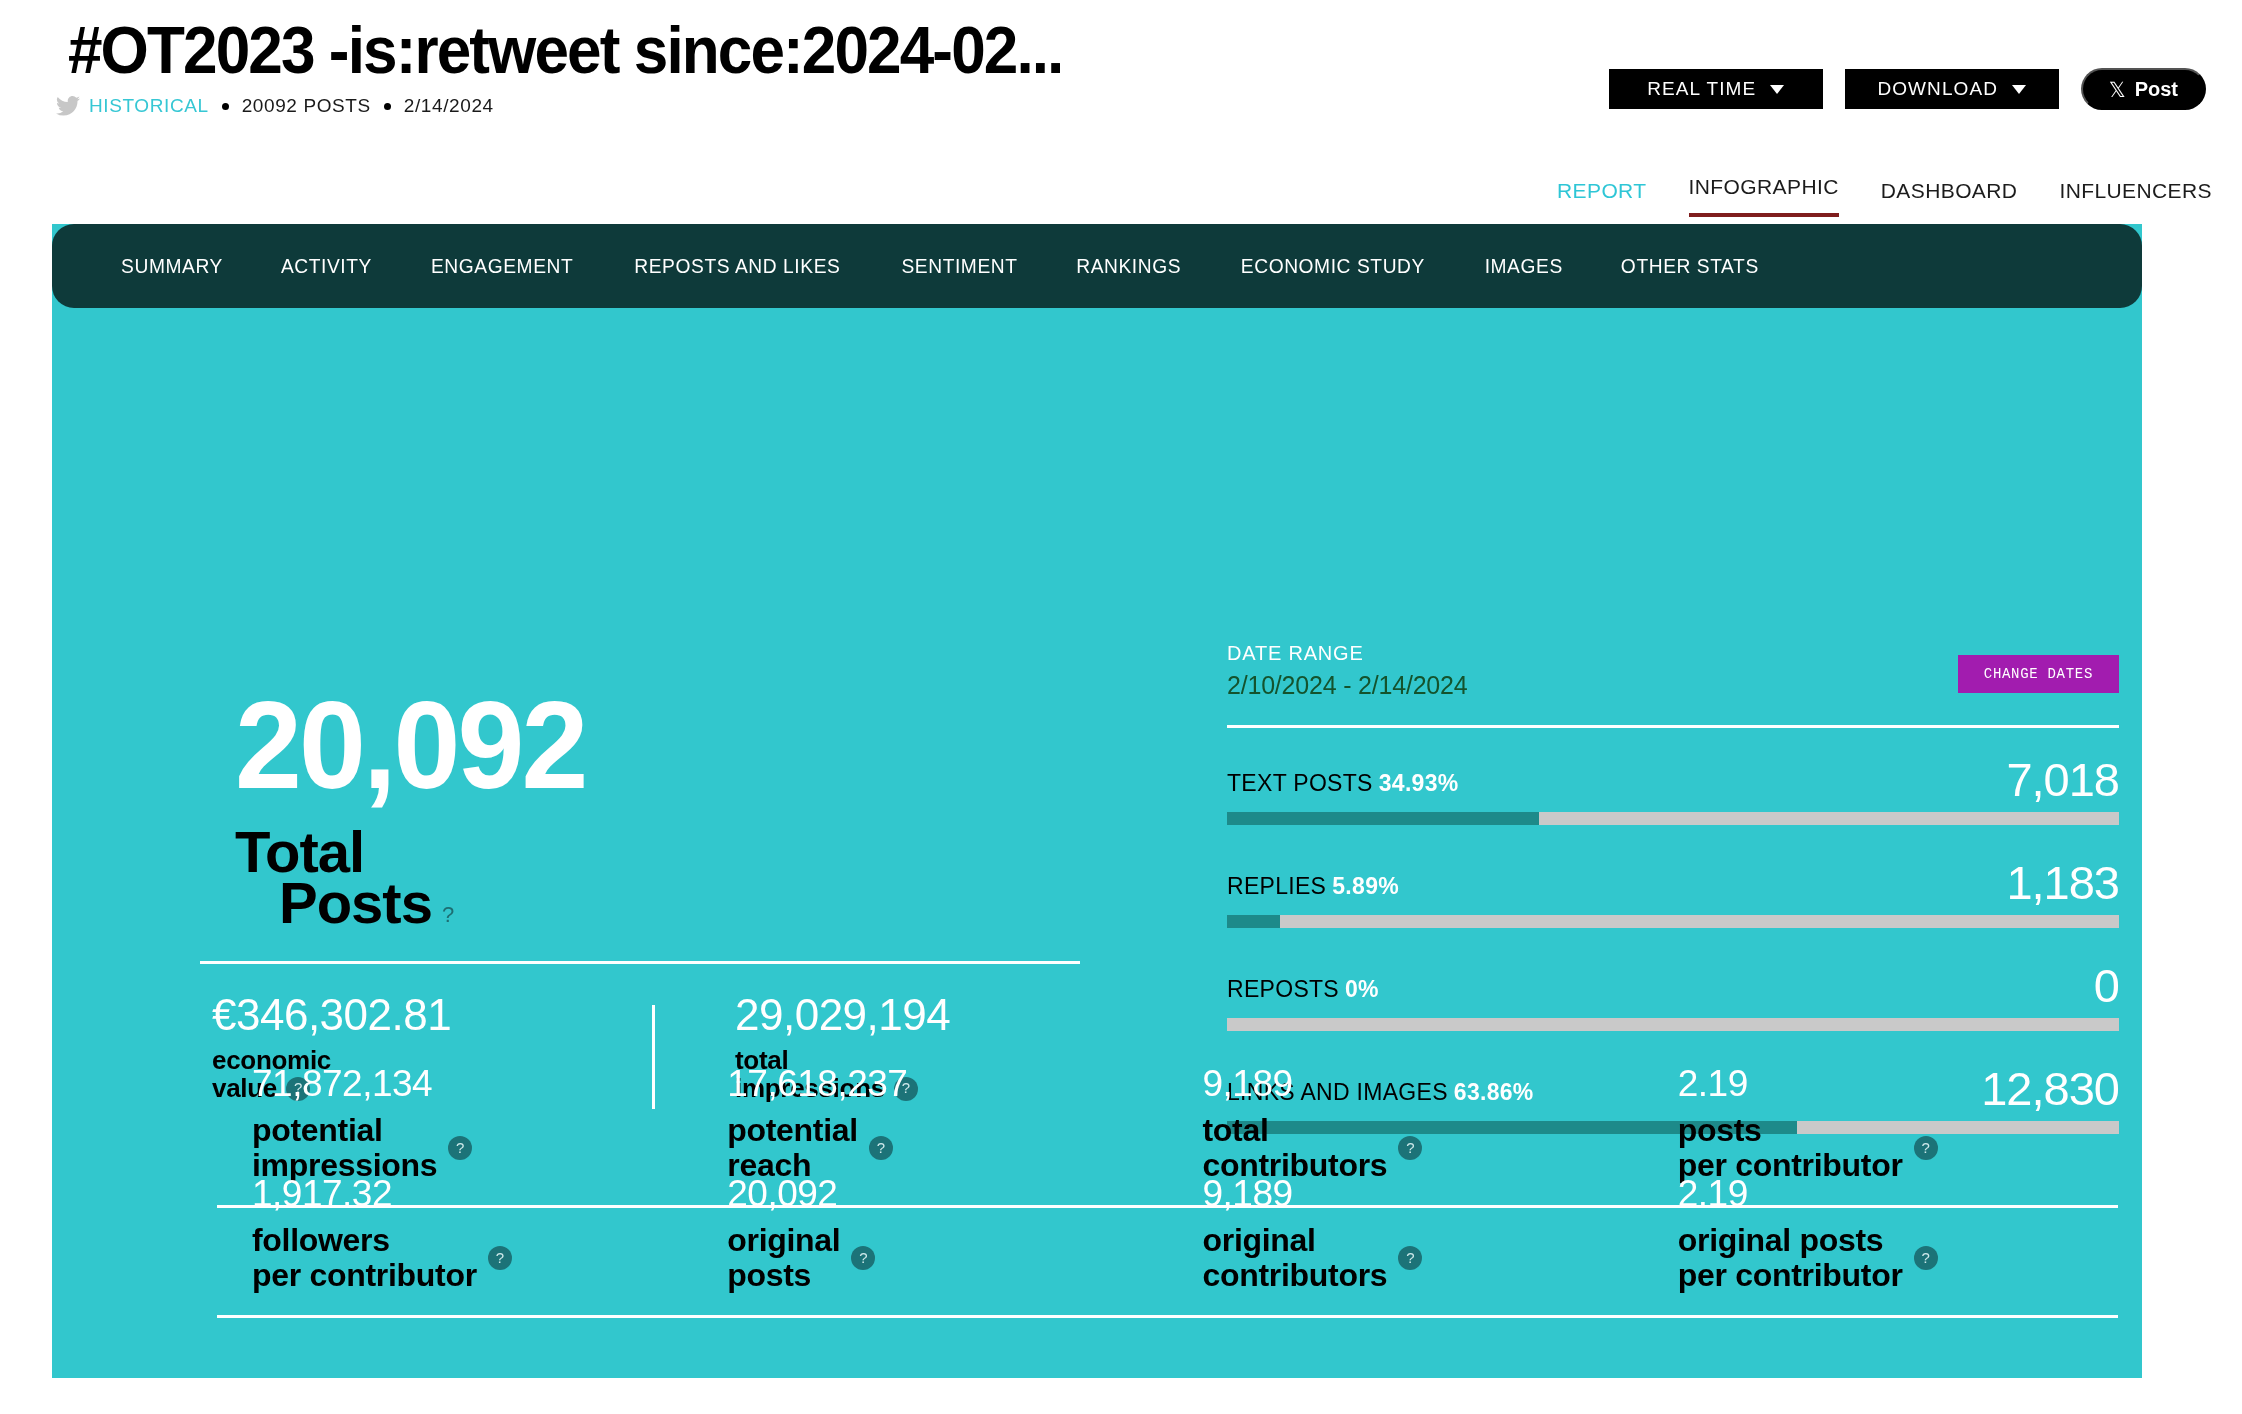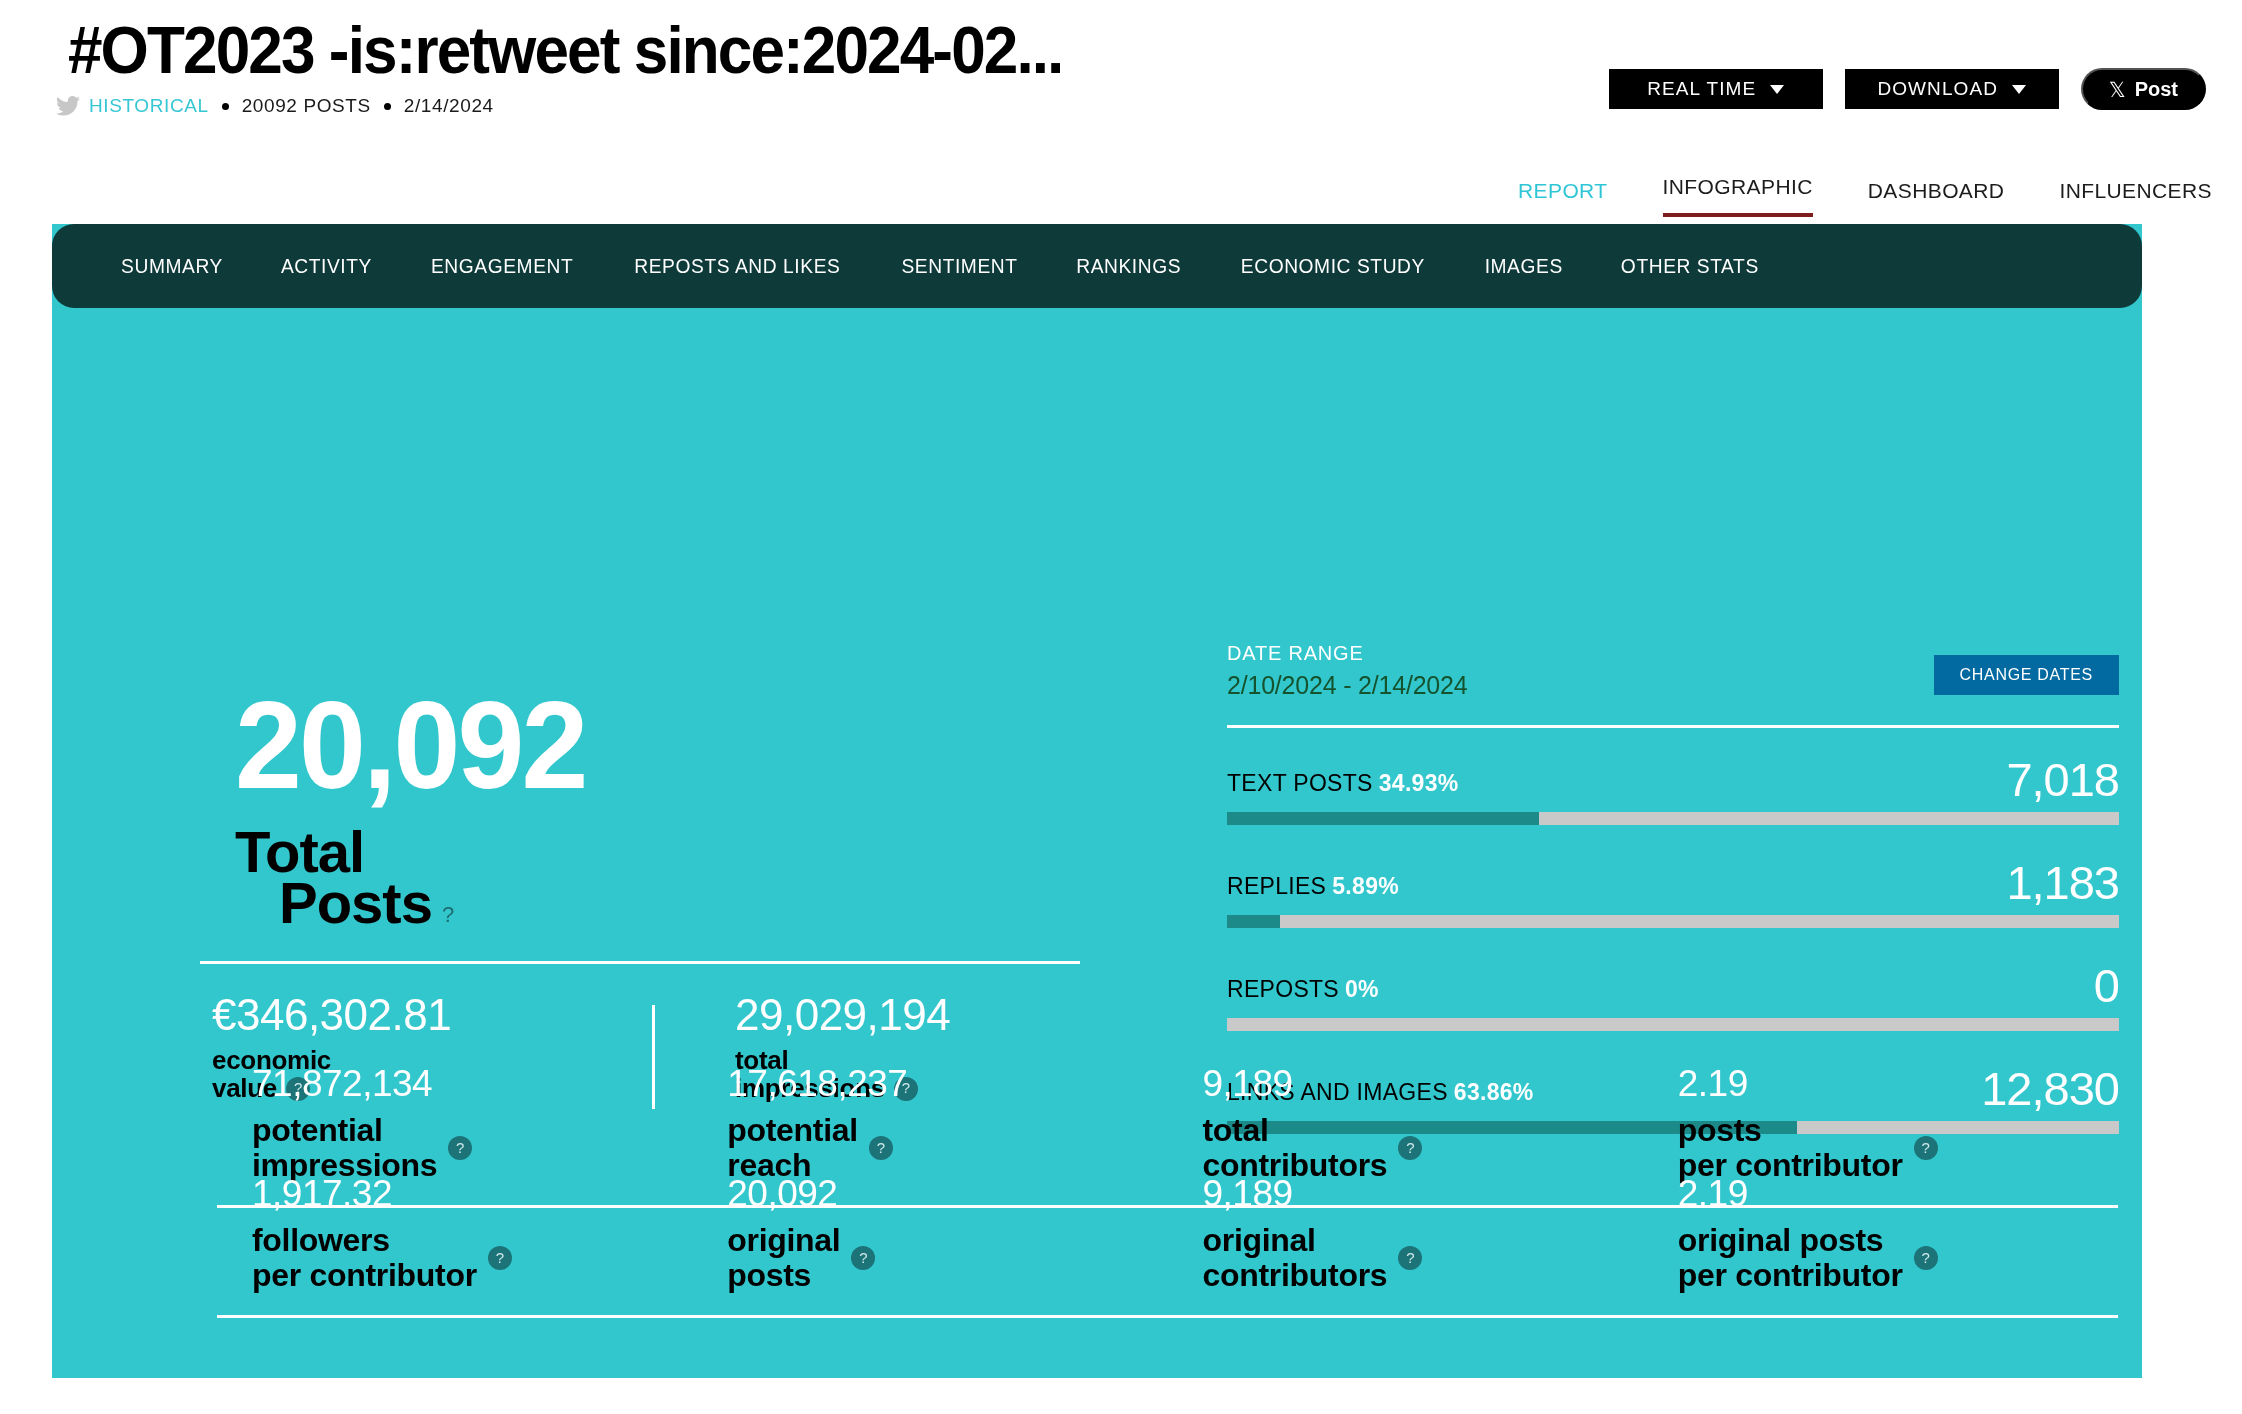--- a/index.html
+++ b/index.html
@@ -102,21 +102,20 @@
     align-items: flex-end;
     gap: 42px;
     font-size: 21px;
     letter-spacing: 0.4px;
   }
   .top-tab {
     color: #1c1c1c;
     padding-bottom: 14px;
     cursor: pointer;
     white-space: nowrap;
-    margin-left: 13px;
   }
   .top-tab.active { color: #2ec6d6; }
   .top-tab.underlined {
     border-bottom: 4px solid #7f1d1d;
   }
 
   
   .panel {
     position: absolute;
     left: 52px;
@@ -262,28 +261,28 @@
   .dr-value {
     margin-top: 6px;
     font-size: 25px;
     color: #14532d;
     letter-spacing: -0.2px;
   }
   .change-dates-btn {
     position: absolute;
     right: 0;
     top: 13px;
-    background: #0369a1;
-    color: #ffffff;
-    font-size: 16px;
+    background: #a21caf;
+    color: #ffffff;
+    font-size: 14px;
     letter-spacing: 0.7px;
     padding: 11px 26px;
     cursor: pointer;
     border: none;
-    font-family: Liberation Sans, sans-serif;
+    font-family: Liberation Mono, monospace;
   }
   .hr-right {
     margin-top: 25px;
     width: 892px;
     height: 3px;
     background: #ffffff;
   }
 
   .bar-group { margin-top: 28px; }
   .bar-item { margin-bottom: 34px; position: relative; }

